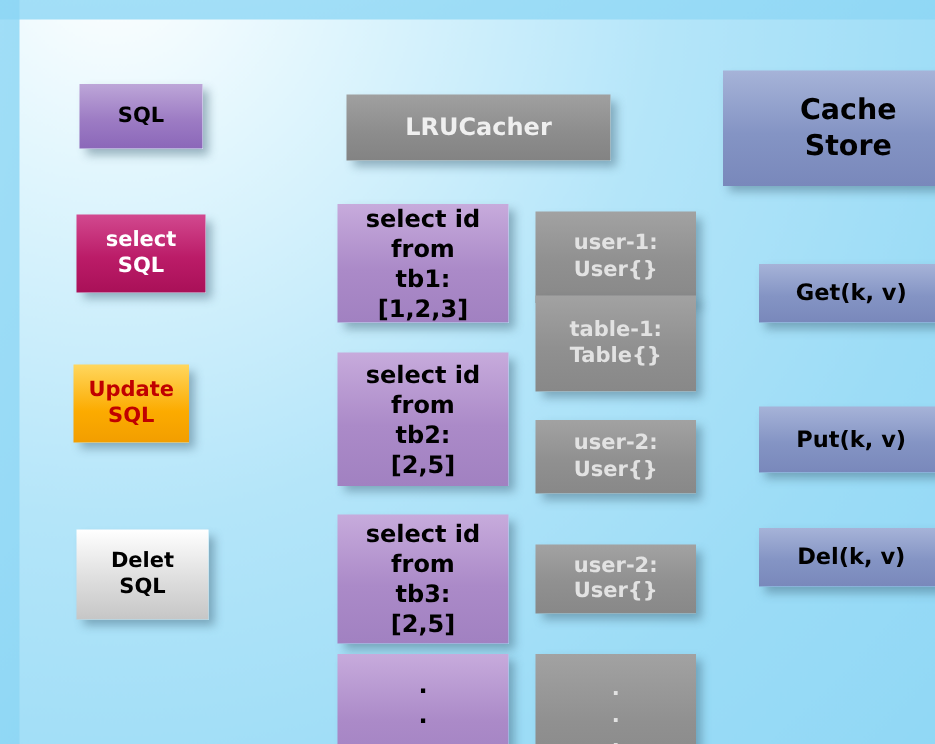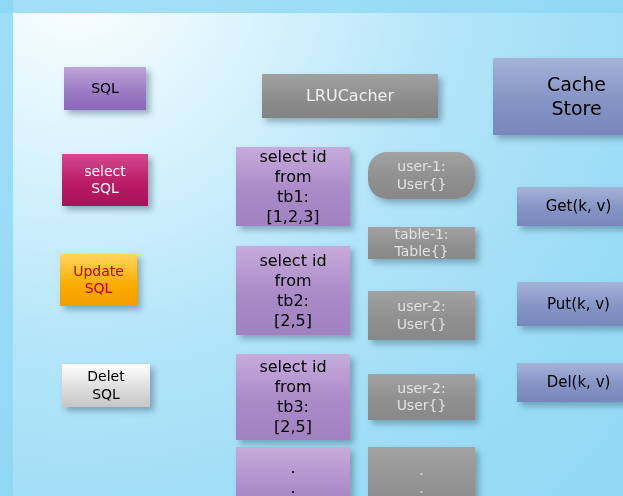--- a/index.html
+++ b/index.html
@@ -1,15 +1,15 @@
 <!DOCTYPE html>
 <html><head>
 <meta charset="utf-8">
 <style>
-  * { margin: 13px; padding: 11px; box-sizing: border-box; }
+  * { margin: 13px; padding: 0; box-sizing: border-box; font-weight: bold; }
   html, body { width: 623px; height: 496px; }
   body {
     position: relative;
     overflow: hidden;
     font-family: "DejaVu Sans", "Liberation Sans", sans-serif;
     background:
       radial-gradient(circle at 10% -8%, #ffffff 0%, #e2f6fd 18%, #b4e5f9 48%, #9cdcf6 75%, #8fd7f5 100%);
   }
   .bottom-bar {
     position: absolute; left: 0; bottom: 0; width: 100%; height: 10px;
@@ -25,38 +25,38 @@
     line-height: 1.25;
     box-shadow: 4px 4px 6px rgba(60, 95, 115, 0.45);
   }
   
   .sql-box      { left: 14px;  top: 17px;  width: 82px;  height: 43px;
                   background: linear-gradient(to bottom, #bda6d8 0%, #9d7cc4 55%, #8b67b9 100%); }
   .select-sql   { left: 12px;  top: 104px; width: 86px;  height: 52px; color: #ffffff;
                   background: linear-gradient(to bottom, #d2498f 0%, #bb1c68 55%, #a91058 100%); }
   .update-sql   { left: 10px;  top: 204px; width: 77px;  height: 52px; color: #c00000;
                   background: linear-gradient(to bottom, #ffd75e 0%, #fcab00 60%, #f29e00 100%); }
-  .delete-sql   { left: 12px;  top: 314px; width: 88px;  height: 43px;
+  .delete-sql   { left: 12px;  top: 314px; width: 88px;  height: 60px;
                   background: linear-gradient(to bottom, #ffffff 0%, #dedede 55%, #c6c6c6 100%); }
   
-  .lru-cacher   { left: 212px; top: 24px;  width: 176px; height: 44px; color: #efefef; font-size: 16px;
+  .lru-cacher   { left: 192px; top: 24px;  width: 176px; height: 44px; color: #efefef; font-size: 16px;
                   background: linear-gradient(to bottom, #a0a0a0 0%, #8c8c8c 60%, #838383 100%); }
   .cache-store  { left: 443px; top: 8px;   width: 167px; height: 77px; font-size: 19px;
                   background: linear-gradient(to bottom, #a6b3d8 0%, #8494c4 55%, #7988bb 100%); }
   
   .query { background: linear-gradient(to bottom, #c7abdc 0%, #ab8ac8 55%, #a181c1 100%); font-size: 16px; }
   .q1 { left: 186px; top: 97px;  width: 114px; height: 79px; }
   .q2 { left: 186px; top: 196px; width: 114px; height: 89px; }
   .q3 { left: 186px; top: 304px; width: 114px; height: 86px; }
   .q4 { left: 186px; top: 397px; width: 114px; height: 81px; }
   
   .entry { background: linear-gradient(to bottom, #a2a2a2 0%, #909090 55%, #888888 100%);
            color: #e2e2e2; font-size: 14px; }
-  .c1 { left: 318px; top: 102px; width: 107px; height: 47px; border-radius: 19px; }
-  .c2 { left: 318px; top: 177px; width: 107px; height: 32px; }
+  .c1 { left: 318px; top: 102px; width: 107px; height: 61px; }
+  .c2 { left: 318px; top: 158px; width: 107px; height: 64px; }
   .c3 { left: 318px; top: 241px; width: 107px; height: 49px; }
   .c4 { left: 318px; top: 324px; width: 107px; height: 46px; }
   .c5 { left: 318px; top: 397px; width: 107px; height: 83px; }
   
   .op { background: linear-gradient(to bottom, #a6b3d8 0%, #8494c4 55%, #7988bb 100%); font-size: 15px; }
   .op-get { left: 467px; top: 137px; width: 123px; height: 39px; }
   .op-put { left: 467px; top: 232px; width: 123px; height: 44px; }
   .op-del { left: 467px; top: 313px; width: 123px; height: 39px; }
 </style>
 </head>

